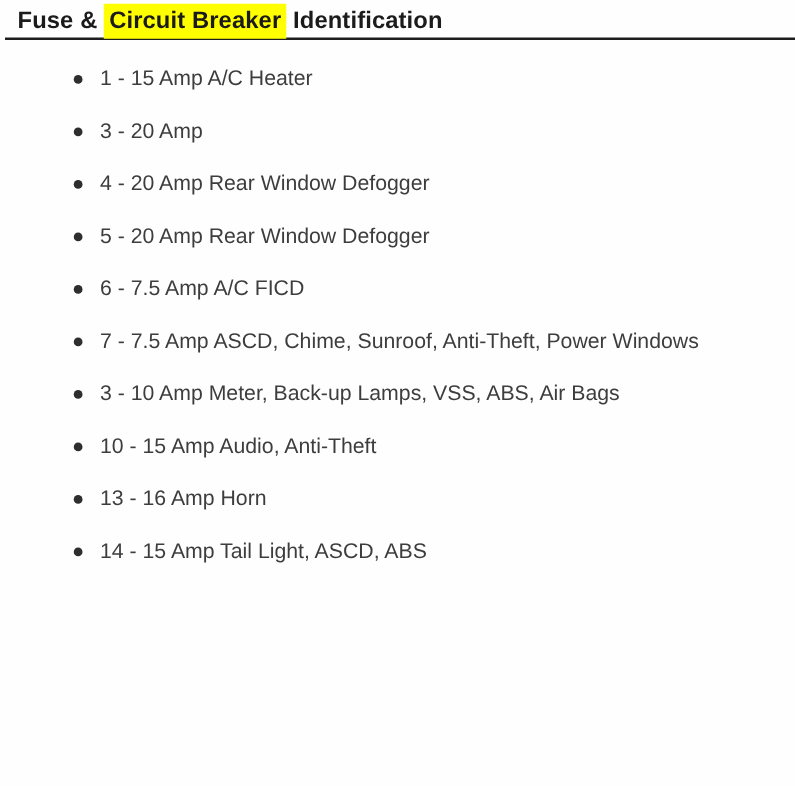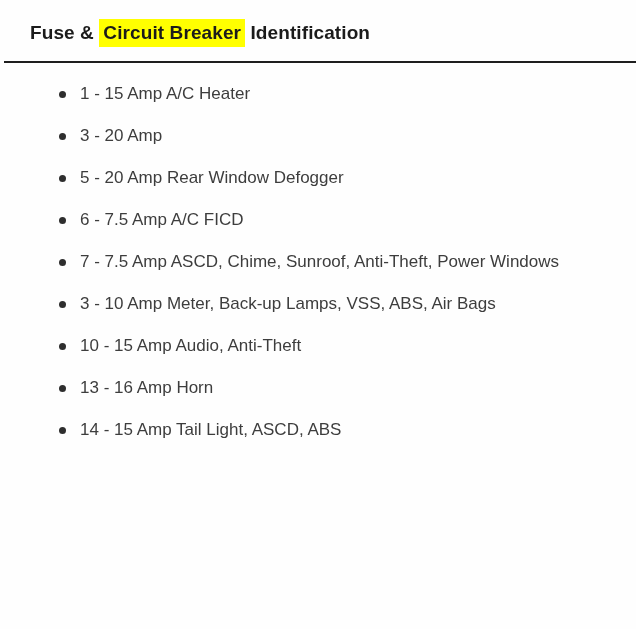--- a/index.html
+++ b/index.html
@@ -15,21 +15,21 @@
     height: 629px;
     overflow: hidden;
     font-family: "Liberation Sans", sans-serif;
   }
   .page {
     width: 636px;
     height: 629px;
     box-sizing: border-box;
   }
   .page-title {
-    margin: 16px;
+    margin: 0;
     padding: 5px 0 0 14px;
     font-size: 19px;
     line-height: 24px;
     font-weight: bold;
     color: var(--heading-text);
     letter-spacing: 0.1px;
     white-space: nowrap;
   }
   .title-highlight {
     background: var(--highlight);
@@ -67,20 +67,21 @@
 </style>
 </head>
 <body>
 
 <div class="page">
   <h1 class="page-title"><span>Fuse &amp; </span><span class="title-highlight">Circuit Breaker</span><span> Identification</span></h1>
   <hr class="divider">
   <ul class="fuse-list" id="fuse-list">
       <li>1 - 15 Amp A/C Heater</li>
       <li>3 - 20 Amp</li>
+      <li>4 - 20 Amp Rear Window Defogger</li>
       <li>5 - 20 Amp Rear Window Defogger</li>
       <li>6 - 7.5 Amp A/C FICD</li>
       <li>7 - 7.5 Amp ASCD, Chime, Sunroof, Anti-Theft, Power Windows</li>
       <li>3 - 10 Amp Meter, Back-up Lamps, VSS, ABS, Air Bags</li>
       <li>10 - 15 Amp Audio, Anti-Theft</li>
       <li>13 - 16 Amp Horn</li>
       <li>14 - 15 Amp Tail Light, ASCD, ABS</li>
     </ul>
 </div>
 

